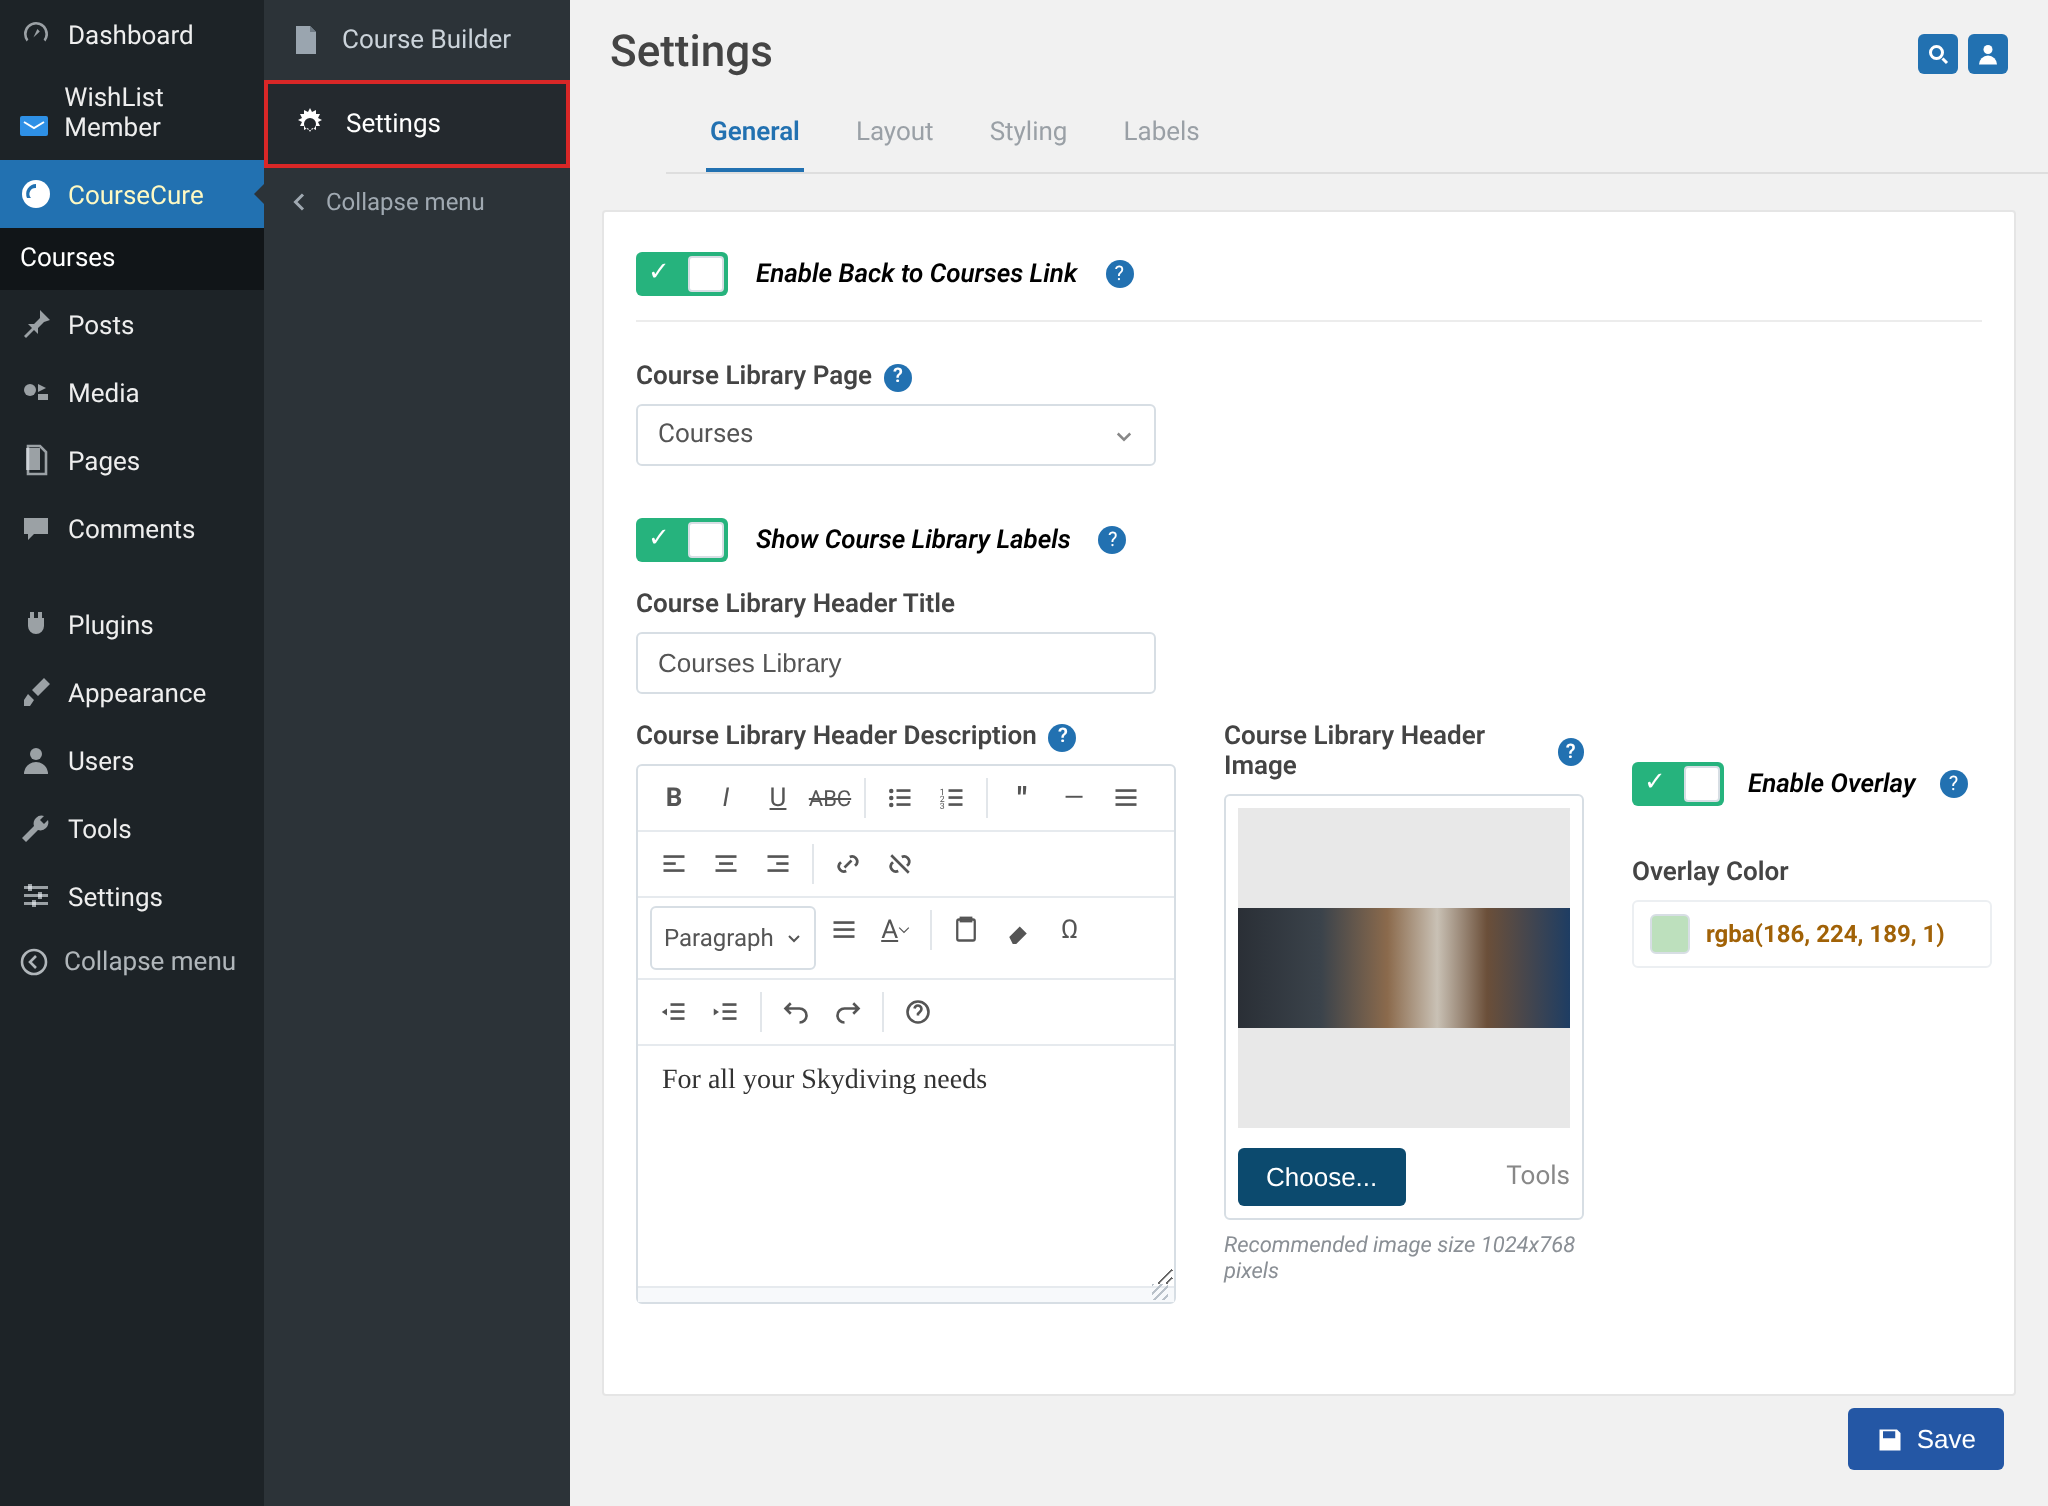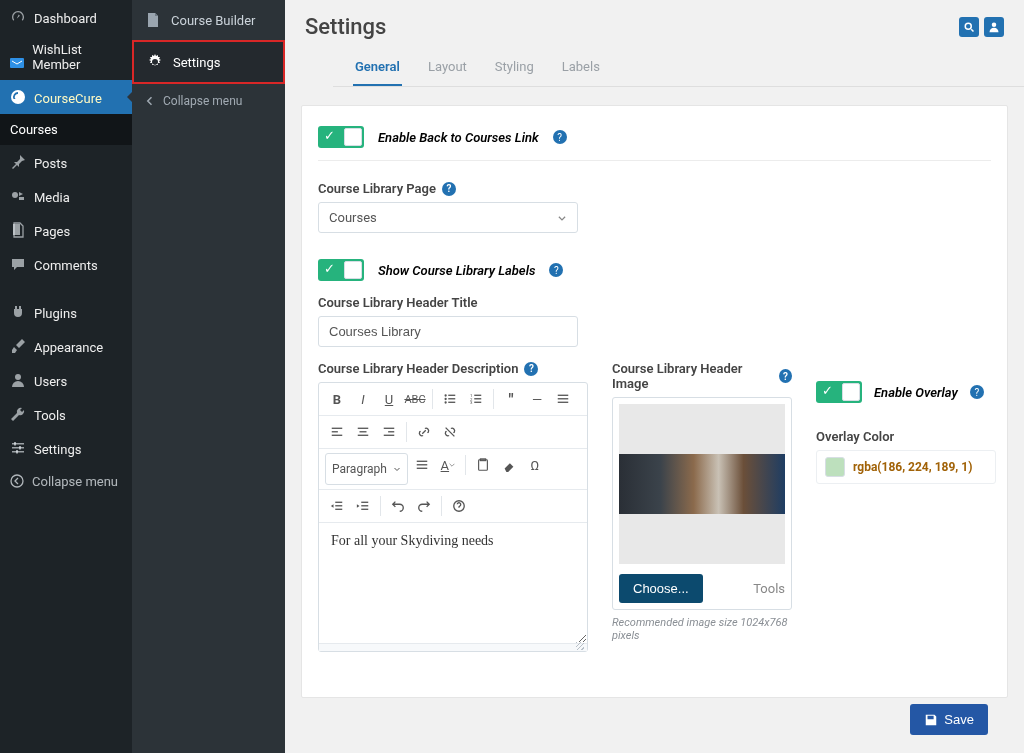--- a/index.html
+++ b/index.html
@@ -69,21 +69,21 @@
   .img-prev .strip { width: 100%; height: 60px; background: linear-gradient(90deg,#2a2f36 0%, #3b434b 25%, #8b6a4c 45%, #c9c1b5 60%, #6b4f39 75%, #1e3d63 100%); }
   .img-actions { display:flex; justify-content: space-between; align-items:center; margin-top: 10px; }
   .btn-primary { background: #0c4a6e; color:#fff; border: none; padding: 7px 14px; border-radius: 3px; font-size: 13px; cursor: pointer; }
   .btn-link { color:#888; font-size: 13px; cursor:pointer; }
   .hint { font-size: 11px; font-style: italic; color: #8a8f95; margin-top: 6px; }
 
   .color-row { display:flex; align-items:center; gap:8px; border:1px solid #eceff2; border-radius:3px; padding:6px 8px; width:180px; }
   .swatch { width:20px; height:20px; border-radius:3px; background:#bde0bd; border:1px solid #d7dee4; }
   .color-val { font-size:12px; color:#a16207;font-weight:bold; }
 
-  .save-wrap { position: absolute; right: 36px; bottom: 18px; }
+  .save-wrap { position: absolute; right: 22px; bottom: 18px; }
   .save-btn { background:#2457a5; color:#fff; border:none; padding:8px 14px; border-radius:3px; font-size:13px; cursor:pointer; display:flex; align-items:center; gap:6px; }
 
   svg { display:block; }
 </style>
 </head>
 <body>
 
 <div class="app">
 
   <nav class="sidebar1">

